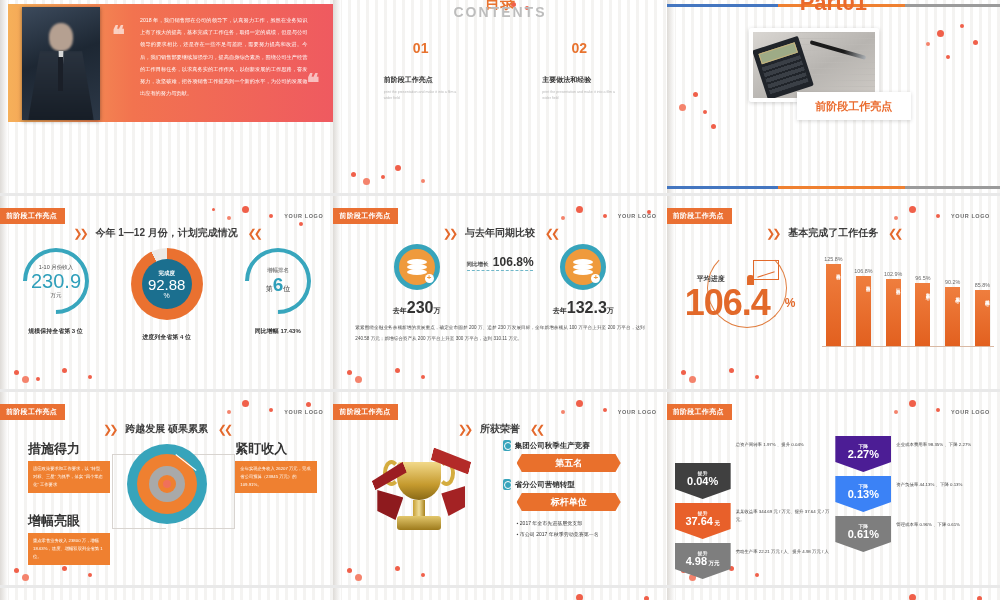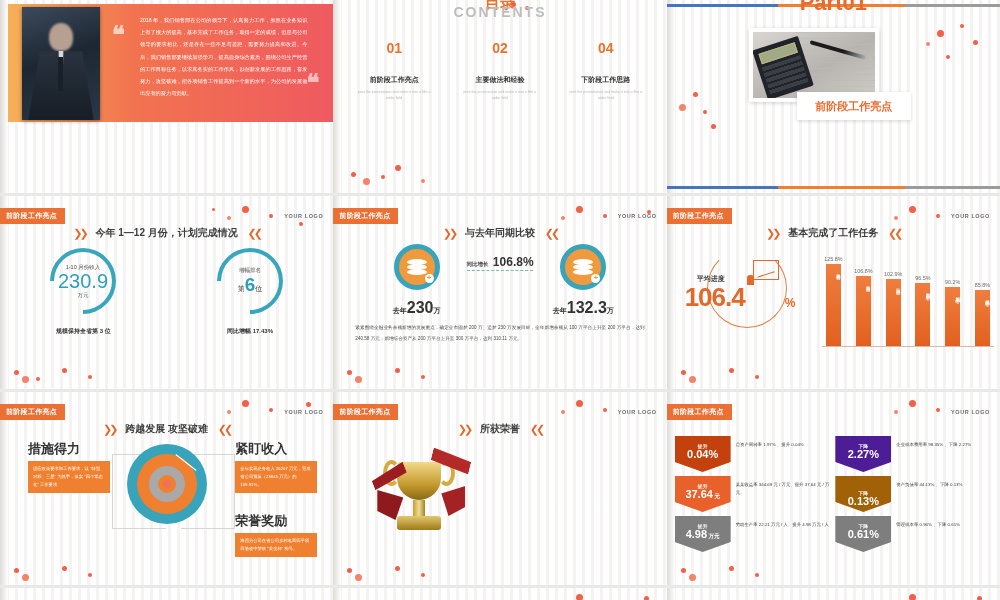--- a/index.html
+++ b/index.html
@@ -57,21 +57,21 @@
   .s1 .para{ position:absolute; left:140px; top:14px; right:26px; z-index:5;
     color:#fff; font-size:5.2px; line-height:2.35; text-align:justify; }
 
   
   .s2 .ct-cn{ position:absolute; top:-6px; left:0; right:0; text-align:center;
     font-size:15px; font-weight:bold; color:#e8732f; z-index:6;}
   .s2 .ct-en{ position:absolute; top:4px; left:0; right:0; text-align:center;
     font-size:14px; font-weight:bold; color:#bdbdbd; letter-spacing:2px; z-index:6;}
   .s2 .items{ position:absolute; top:28px; left:8px; right:8px; display:flex;
     justify-content:space-around; z-index:6;}
-  .s2 .item{ width:74px; text-align:center; }
+  .s2 .item{ width:74px; text-align:left; }
   .s2 .ring{ position:relative; width:40px; height:40px; margin:0 auto 7px; }
   .s2 .ring i{ position:absolute; inset:0; border-radius:50%; border:1.6px solid transparent; }
   .s2 .r1{ border-color:#e9833f transparent transparent #e9833f; transform:rotate(20deg);}
   .s2 .r2{ inset:-3px; border-color:transparent #3ba7bd #3ba7bd transparent; border-width:1.6px;}
   .s2 .r3{ inset:3px; border:1.4px solid #e9b08a; }
   .s2 .num{ position:absolute; inset:0; display:flex; align-items:center; justify-content:center;
     font-size:14px; font-weight:bold; color:#e8732f; }
   .s2 .lab{ font-size:7px; font-weight:bold; color:#333; }
   .s2 .sub{ font-size:3.6px; color:#b9b9b9; margin-top:4px; line-height:1.7; }
 
@@ -149,21 +149,21 @@
   .cmp .dline{ position:absolute; left:40%; right:40%; top:26px;
     border-top:1px dashed #6fb7c9; }
   .cmp .note{ position:absolute; top:78px; left:22px; right:22px; font-size:4.6px;
     color:#4a4a4a; line-height:2.4; text-align:justify;}
 
   
   .s6 .avg{ position:absolute; left:14px; top:48px; width:128px; height:90px; z-index:6;}
   .s6 .avgring{ position:absolute; left:26px; top:4px; width:80px; height:80px;
     border-radius:50%; border:1.6px solid #e07d3e; border-top-color:transparent; }
   .s6 .avglab{ position:absolute; left:16px; top:30px; font-size:7px; font-weight:bold; color:#444;}
-  .s6 .avgval{ position:absolute; left:4px; top:38px; font-size:26px; font-weight:bold;
+  .s6 .avgval{ position:absolute; left:4px; top:38px; font-size:36px; font-weight:bold;
     color:#e2692a; letter-spacing:-1px;}
   .s6 .avgpct{ position:absolute; left:104px; top:52px; font-size:12px; font-weight:bold; color:#e2692a;}
   .s6 .ico{ position:absolute; left:72px; top:16px; width:26px; height:20px;
     border:1.4px solid #e2692a; }
   .s6 .ico .ln{ position:absolute; left:3px; bottom:4px; width:18px; height:1px;
     background:#e2692a; transform:rotate(-18deg); }
   .s6 .ico .pr{ position:absolute; left:-7px; bottom:-6px; width:7px; height:10px;
     border-radius:3px 3px 0 0; background:#e2692a;}
   .s6 .chart{ position:absolute; right:6px; top:44px; width:172px; height:116px; z-index:6;}
   .s6 .bars{ position:absolute; left:4px; right:4px; bottom:10px; height:100px;
@@ -277,30 +277,20 @@
       <div class="item">
         <div class="ring">
           <i class="r1"></i>
             <i class="r2"></i>
             <i class="r3"></i>
           <div class="num">02</div>
         </div>
         <div class="lab">主要做法和经验</div>
         <div class="sub">print the presentation and make it into a film a wider field</div>
       </div>
-      <div class="item">
-        <div class="ring">
-          <i class="r1"></i>
-            <i class="r2"></i>
-            <i class="r3"></i>
-          <div class="num">04</div>
-        </div>
-        <div class="lab">下阶段工作思路</div>
-        <div class="sub">print the presentation and make it into a film a wider field</div>
-      </div>
     </div>
     <span class="dot" style="left:18px;bottom:16px;width:5px;height:5px"></span>
     <span class="dot sm" style="left:30px;bottom:8px;width:7px;height:7px"></span>
     <span class="dot" style="left:48px;bottom:14px;width:4px;height:4px"></span>
     <span class="dot" style="left:62px;bottom:22px;width:6px;height:6px"></span>
     <span class="dot sm" style="left:88px;bottom:10px;width:4px;height:4px"></span>
     <span class="dot" style="left:178px;top:2px;width:5px;height:5px"></span>
     <span class="dot" style="left:192px;top:6px;width:4px;height:4px"></span>
   </div>
 
@@ -350,20 +340,30 @@
       <div class="gauge">
         <div class="ghalf">
             <div class="gin">
           <div class="gtop">1-10 月份收入</div>
           <div class="gbig">230.9</div>
           <div class="gunit">万元</div>
         </div>
           </div>
         <div class="gfoot">规模保持全省第 3 位</div>
       </div>
+      <div class="gauge">
+        <div class="donut">
+            <div class="hole">
+          <div class="t1">完成度</div>
+          <div class="t2">92.88</div>
+          <div class="t3">%</div>
+        </div>
+          </div>
+        <div class="gfoot">进度列全省第 4 位</div>
+      </div>
       <div class="gauge rank">
         <div class="ghalf">
             <div class="gin">
           <div class="gtop">增幅排名</div>
           <div><span class="rs">第</span><span class="rv">6</span><span class="rs">位</span></div>
         </div>
           </div>
         <div class="gfoot">同比增幅 17.43%</div>
       </div>
     </div>
@@ -495,21 +495,21 @@
     <span class="dot sm" style="left:22px;bottom:6px;width:7px;height:7px"></span>
     <span class="dot" style="left:62px;bottom:16px;width:5px;height:5px"></span>
     <span class="dot" style="left:88px;bottom:10px;width:4px;height:4px"></span>
   </div>
 
   <div class="slide s7">
     <div class="tag">前阶段工作亮点</div>
     <div class="logo">YOUR LOGO</div>
     <div class="sect">
       <span class="ar">❯❯</span>
-      <span class="tx">跨越发展 攻坚破难</span>
+      <span class="tx">跨越发展 硕果累累</span>
       <span class="ar">❮❮</span>
     </div>
     <div class="ln" style="left:112px;top:62px;width:54px"></div>
     <div class="ln" style="left:112px;top:62px;width:1px;height:74px"></div>
     <div class="ln" style="left:112px;top:136px;width:54px"></div>
     <div class="ln" style="right:98px;top:62px;width:54px"></div>
     <div class="ln" style="right:98px;top:62px;width:1px;height:74px"></div>
     <div class="ln" style="right:98px;top:136px;width:54px"></div>
     <div class="target">
       <div class="r2"></div>
@@ -519,23 +519,23 @@
       <div class="arw"></div>
     </div>
     <div class="cell c1">
       <h5>措施得力</h5>
       <p>适应政策要求和工作要求，以 "转型、对标、三星" 为抓手，落实 "四个常态化" 工作要求</p>
     </div>
     <div class="cell c2">
       <h5>紧盯收入</h5>
       <p>全年实现企务收入 26207 万元，完成省公司预算（23845 万元）的 109.91%。</p>
     </div>
-    <div class="cell c4">
-      <h5>荣誉奖励</h5>
-      <p>海西分公司在省公司乡村电商四平项目验收中荣获 "黄金杯" 称号。</p>
+    <div class="cell c3">
+      <h5>增幅亮眼</h5>
+      <p>重点零售业务收入 23800 万，增幅 18.63%，速度、增幅双双列全省第 1 位。</p>
     </div>
     <span class="dot" style="right:84px;top:8px;width:7px;height:7px"></span>
     <span class="dot" style="right:60px;top:16px;width:4px;height:4px"></span>
     <span class="dot sm" style="right:102px;top:18px;width:4px;height:4px"></span>
     <span class="dot" style="right:22px;top:10px;width:5px;height:5px"></span>
     <span class="dot" style="left:14px;bottom:12px;width:5px;height:5px"></span>
     <span class="dot sm" style="left:22px;bottom:4px;width:7px;height:7px"></span>
     <span class="dot" style="left:62px;bottom:14px;width:5px;height:5px"></span>
     <span class="dot" style="left:88px;bottom:8px;width:4px;height:4px"></span>
   </div>
@@ -552,36 +552,50 @@
       <div class="rib rb1"></div>
         <div class="rib rb2"></div>
       <div class="rib rb3"></div>
         <div class="rib rb4"></div>
       <div class="handle hl"></div>
         <div class="handle hr"></div>
       <div class="cupbowl"></div>
         <div class="stem"></div>
         <div class="base"></div>
     </div>
+    <div class="awards">
+      <div class="aw">
+          <span class="medal"></span>
+        <span class="awt">集团公司秋季生产竞赛</span>
+        </div>
+      <div class="badge">第五名</div>
+      <div class="aw">
+          <span class="medal"></span>
+        <span class="awt">省分公司营销转型</span>
+        </div>
+      <div class="badge">标杆单位</div>
+      <div class="bl">▪ <span>2017 年全市先进基层党支部</span></div>
+      <div class="bl">▪ <span>市公司 2017 年秋季劳动竞赛第一名</span></div>
+    </div>
     <span class="dot" style="right:84px;top:8px;width:7px;height:7px"></span>
     <span class="dot" style="right:60px;top:16px;width:4px;height:4px"></span>
     <span class="dot sm" style="right:102px;top:18px;width:4px;height:4px"></span>
     <span class="dot" style="left:14px;bottom:12px;width:5px;height:5px"></span>
     <span class="dot sm" style="left:22px;bottom:4px;width:7px;height:7px"></span>
     <span class="dot" style="left:62px;bottom:14px;width:5px;height:5px"></span>
     <span class="dot" style="left:88px;bottom:8px;width:4px;height:4px"></span>
   </div>
 
   <div class="slide s9">
     <div class="tag">前阶段工作亮点</div>
     <div class="logo">YOUR LOGO</div>
     <div class="grid">
       <div class="col" id="col-left">
           <div class="rowi">
-            <div class="chev" style="background: #c2410c;">
+            <div class="chev" style="background: #404040; margin-top: 27px;">
               <div class="k">提升</div>
               <div class="v">0.04%</div>
             </div>
             <div class="desc">总资产周转率 1.97% 、提升 0.04%</div>
           </div>
           <div class="rowi">
             <div class="chev" style="background: rgb(232, 96, 42);">
               <div class="k">提升</div>
               <div class="v">37.64<small> 元</small></div>
             </div>
@@ -597,21 +611,21 @@
         </div>
       <div class="col" id="col-right">
           <div class="rowi">
             <div class="chev" style="background: #4c1d95;">
               <div class="k">下降</div>
               <div class="v">2.27%</div>
             </div>
             <div class="desc">企业成本费用率 98.35% 、下降 2.27%</div>
           </div>
           <div class="rowi">
-            <div class="chev" style="background: #a16207; justify-content: flex-end;">
+            <div class="chev" style="background: #3b82f6;">
               <div class="k">下降</div>
               <div class="v">0.13%</div>
             </div>
             <div class="desc">资产负债率 44.13% 、下降 0.13%</div>
           </div>
           <div class="rowi">
             <div class="chev" style="background: rgb(126, 126, 126);">
               <div class="k">下降</div>
               <div class="v">0.61%</div>
             </div>

